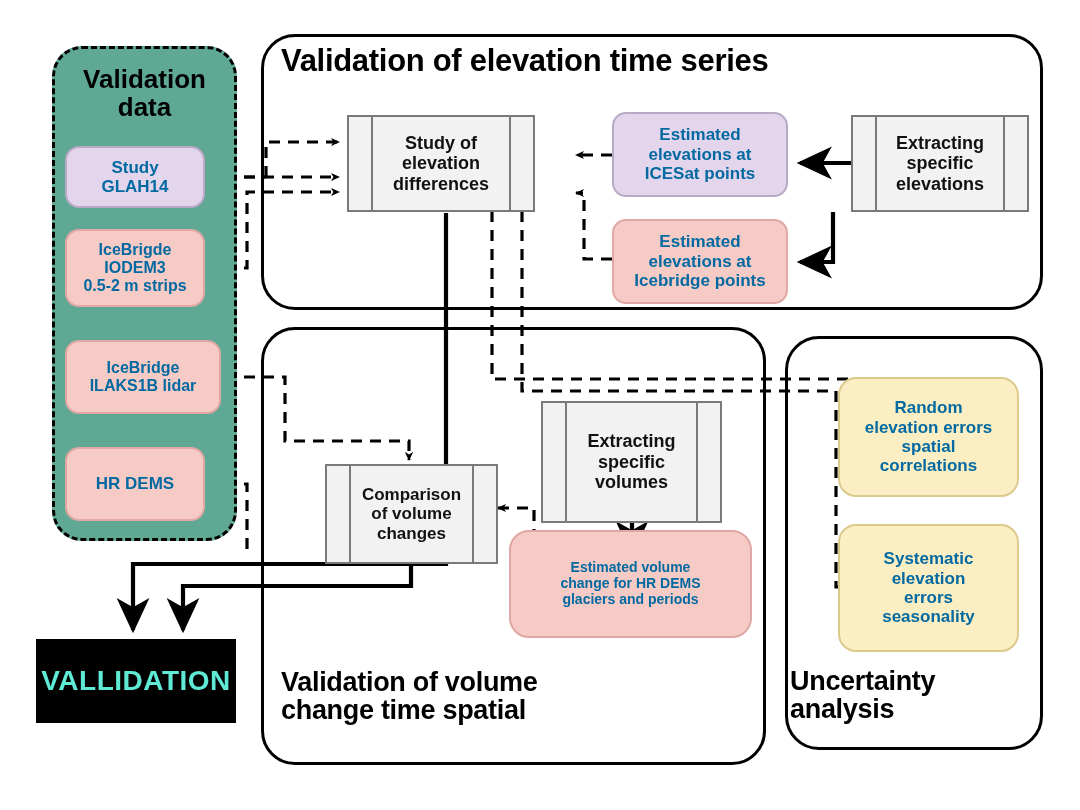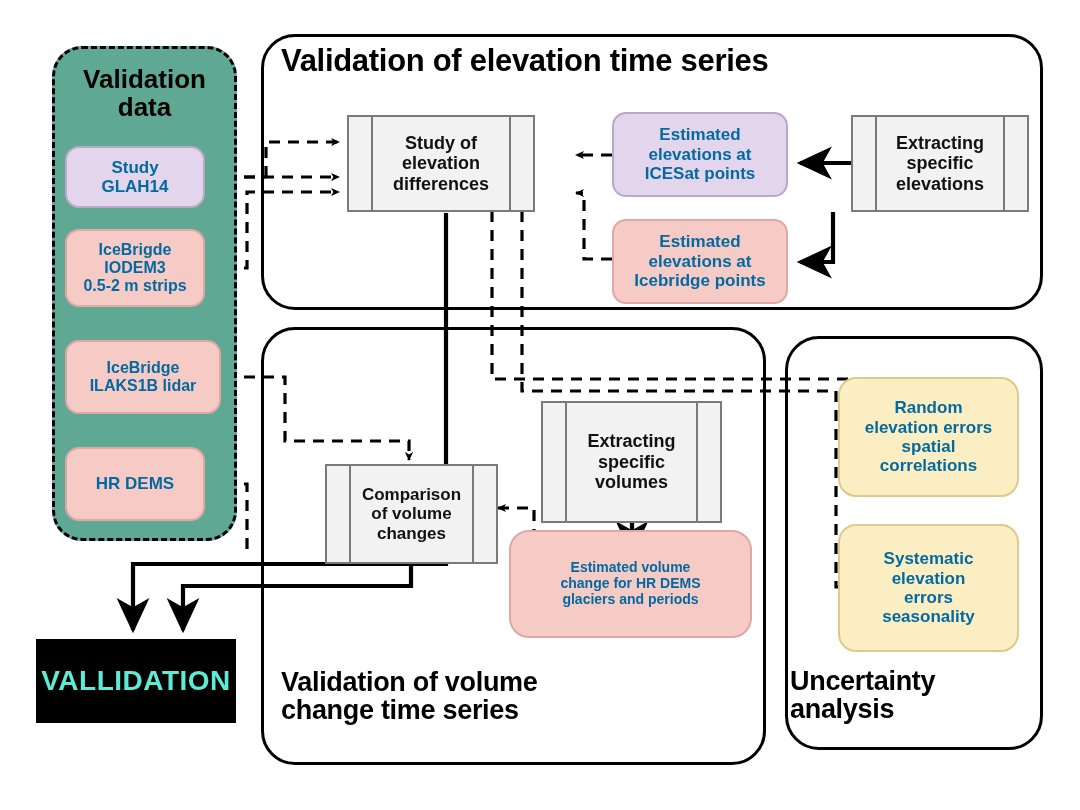--- a/index.html
+++ b/index.html
@@ -145,21 +145,21 @@
 specific
 volumes</div>
   </div>
 
   <div class="rbox pink" style="left:509px;top:530px;width:243px;height:108px;font-size:14px;border-radius:20px;white-space:pre-line;">Estimated volume
 change for HR DEMS
 glaciers and periods</div>
 
   <div class="panel-title" style="left:281px;top:668px;width:465px;font-size:27px;">
     <span>Validation of volume</span><br>
-    <span>change time series</span>
+    <span>change time spatial</span>
   </div>
 
   <div class="rbox yellow" style="left:838px;top:377px;width:181px;height:120px;font-size:17px;border-radius:18px;white-space:pre-line;">Random
 elevation errors
 spatial
 correlations</div>
 
   <div class="rbox yellow" style="left:838px;top:524px;width:181px;height:128px;font-size:17px;border-radius:18px;white-space:pre-line;">Systematic
 elevation
 errors

